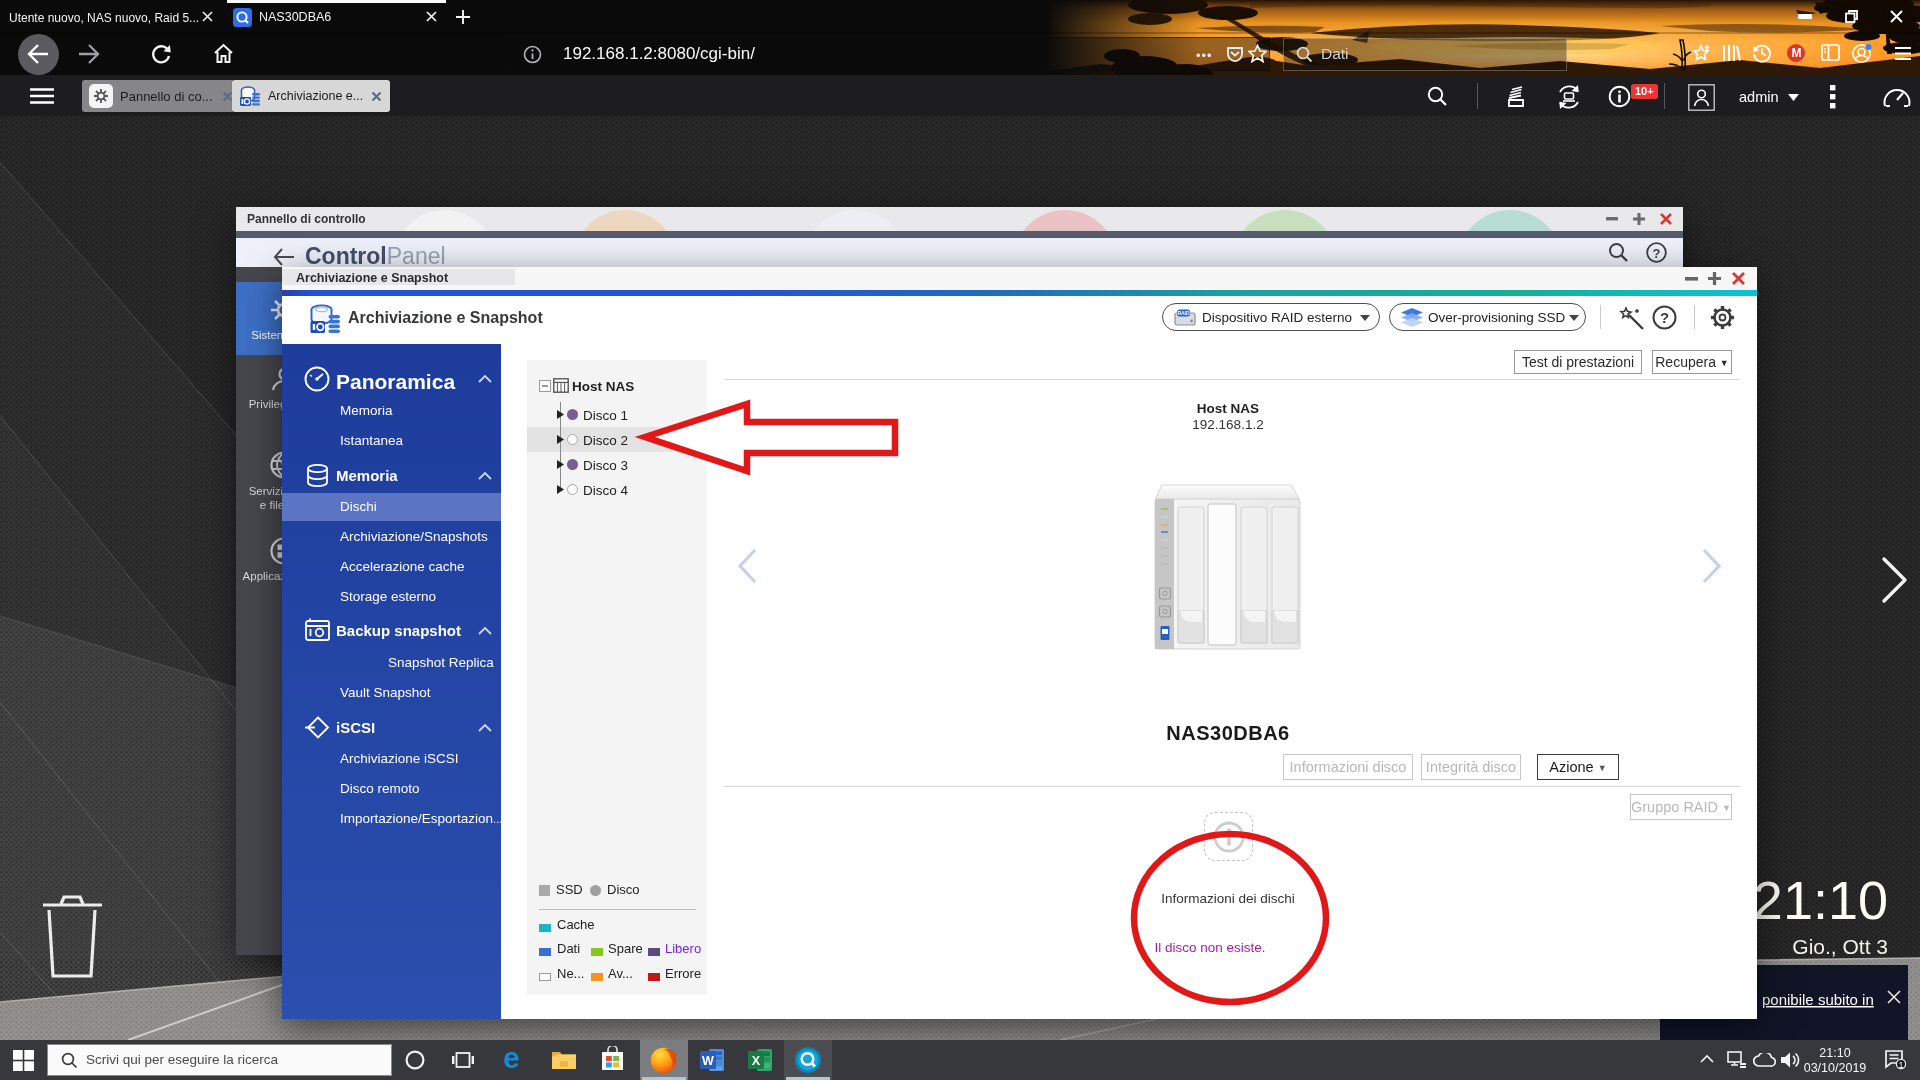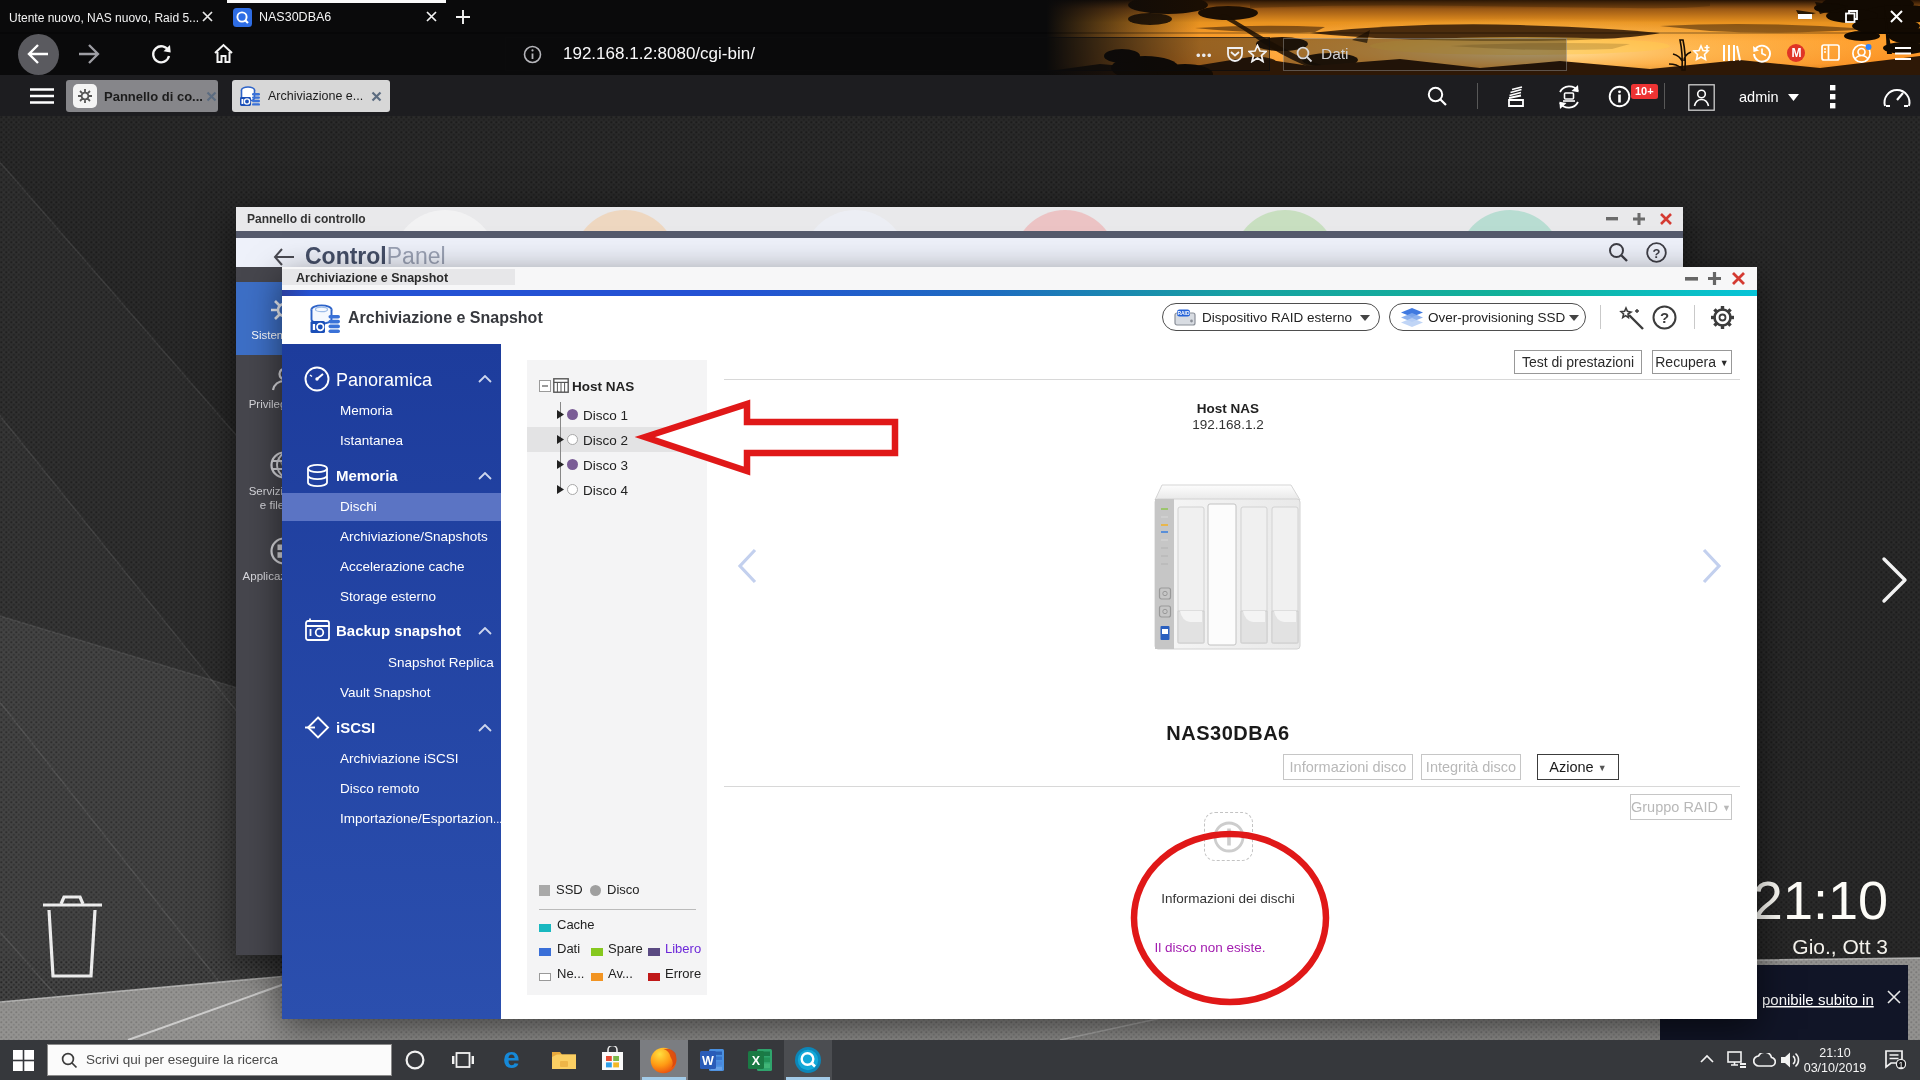--- a/index.html
+++ b/index.html
@@ -244,21 +244,21 @@
     <svg class="abs" style="left:1890px;top:10px" width="13" height="13" viewBox="0 0 13 13">
         <path d="M1,1 L12,12 M12,1 L1,12" stroke="#fff" stroke-width="2"></path>
       </svg>
   </div>
 
   <div id="qbar" class="abs">
     <svg class="abs" style="left:30px;top:13px" width="24" height="16" viewBox="0 0 24 16">
         <path d="M0,1.5 L24,1.5 M0,8 L24,8 M0,14.5 L24,14.5" stroke="#fff" stroke-width="2.6"></path>
       </svg>
 
-    <div class="qtab" style="left:66px;width:152px;background:#86868a;font-weight:bold;">
+    <div class="qtab" style="left:82px;width:152px;background:#86868a;">
       <div class="abs" style="left:7px;top:4px;width:24px;height:24px;background:#f4f4f4;border-radius:5px;"></div>
       <svg class="abs" style="left:11px;top:8px" width="16" height="16" viewBox="0 0 16 16">
           <path d="M8,4.6 a3.4,3.4 0 1 0 0,6.8 a3.4,3.4 0 1 0 0,-6.8 M8,1 L8,4.6 M8,11.4 L8,15 M1,8 L4.6,8 M11.4,8 L15,8 M3,3 L5.6,5.6 M10.4,10.4 L13,13 M13,3 L10.4,5.6 M5.6,10.4 L3,13" stroke="#555" stroke-width="1.8" fill="none"></path>
         </svg>
       <div class="abs" style="left:38px;top:9px;white-space:nowrap;">Pannello di co...</div>
       <svg class="abs" style="left:140px;top:11px" width="11" height="11" viewBox="0 0 11 11">
           <path d="M1.5,1.5 L9.5,9.5 M9.5,1.5 L1.5,9.5" stroke="#5c6c80" stroke-width="2.2"></path>
         </svg>
     </div>
 
@@ -480,21 +480,21 @@
         </svg>
     </div>
 
     <div class="abs" style="left:0;top:77px;width:219px;height:675px;background:linear-gradient(180deg,#1d3c9c,#2b4fae);color:#fff;">
       <svg class="abs" style="left:22px;top:22px" width="26" height="26" viewBox="0 0 26 26">
           <circle cx="13" cy="13" r="11.5" stroke="#fff" stroke-width="1.9" fill="none"></circle>
           <line x1="13" y1="13" x2="19" y2="8" stroke="#fff" stroke-width="2"></line>
           <circle cx="13" cy="13" r="1.7" fill="#fff"></circle>
           <line x1="6" y1="9" x2="8" y2="10.5" stroke="#fff" stroke-width="1.4"></line>
         </svg>
-      <div class="abs" style="left:54px;top:26px;font-size:18px;font-weight:normal;">Panoramica</div>
+      <div class="abs" style="left:54px;top:26px;font-size:21px;font-weight:bold;">Panoramica</div>
       <svg class="abs" style="left:196px;top:31px" width="14" height="8" viewBox="0 0 14 8">
           <path d="M1,7 L7,1 L13,7" stroke="#cdd6ee" stroke-width="1.8" fill="none"></path>
         </svg>
       <div class="abs" style="left:58px;top:59px;font-size:13.5px;">Memoria</div>
       <div class="abs" style="left:58px;top:89px;font-size:13.5px;">Istantanea</div>
       <svg class="abs" style="left:23px;top:119px" width="25" height="25" viewBox="0 0 25 25">
           <ellipse cx="12.5" cy="5.5" rx="9.5" ry="3.6" stroke="#fff" stroke-width="1.8" fill="none"></ellipse>
           <path d="M3,5.5 L3,12.5 a9.5,3.6 0 0 0 19,0 L22,5.5 M3,12.5 L3,19.5 a9.5,3.6 0 0 0 19,0 L22,12.5" stroke="#fff" stroke-width="1.8" fill="none"></path>
         </svg>
       <div class="abs" style="left:54px;top:123px;font-size:15px;font-weight:bold;">Memoria</div>

